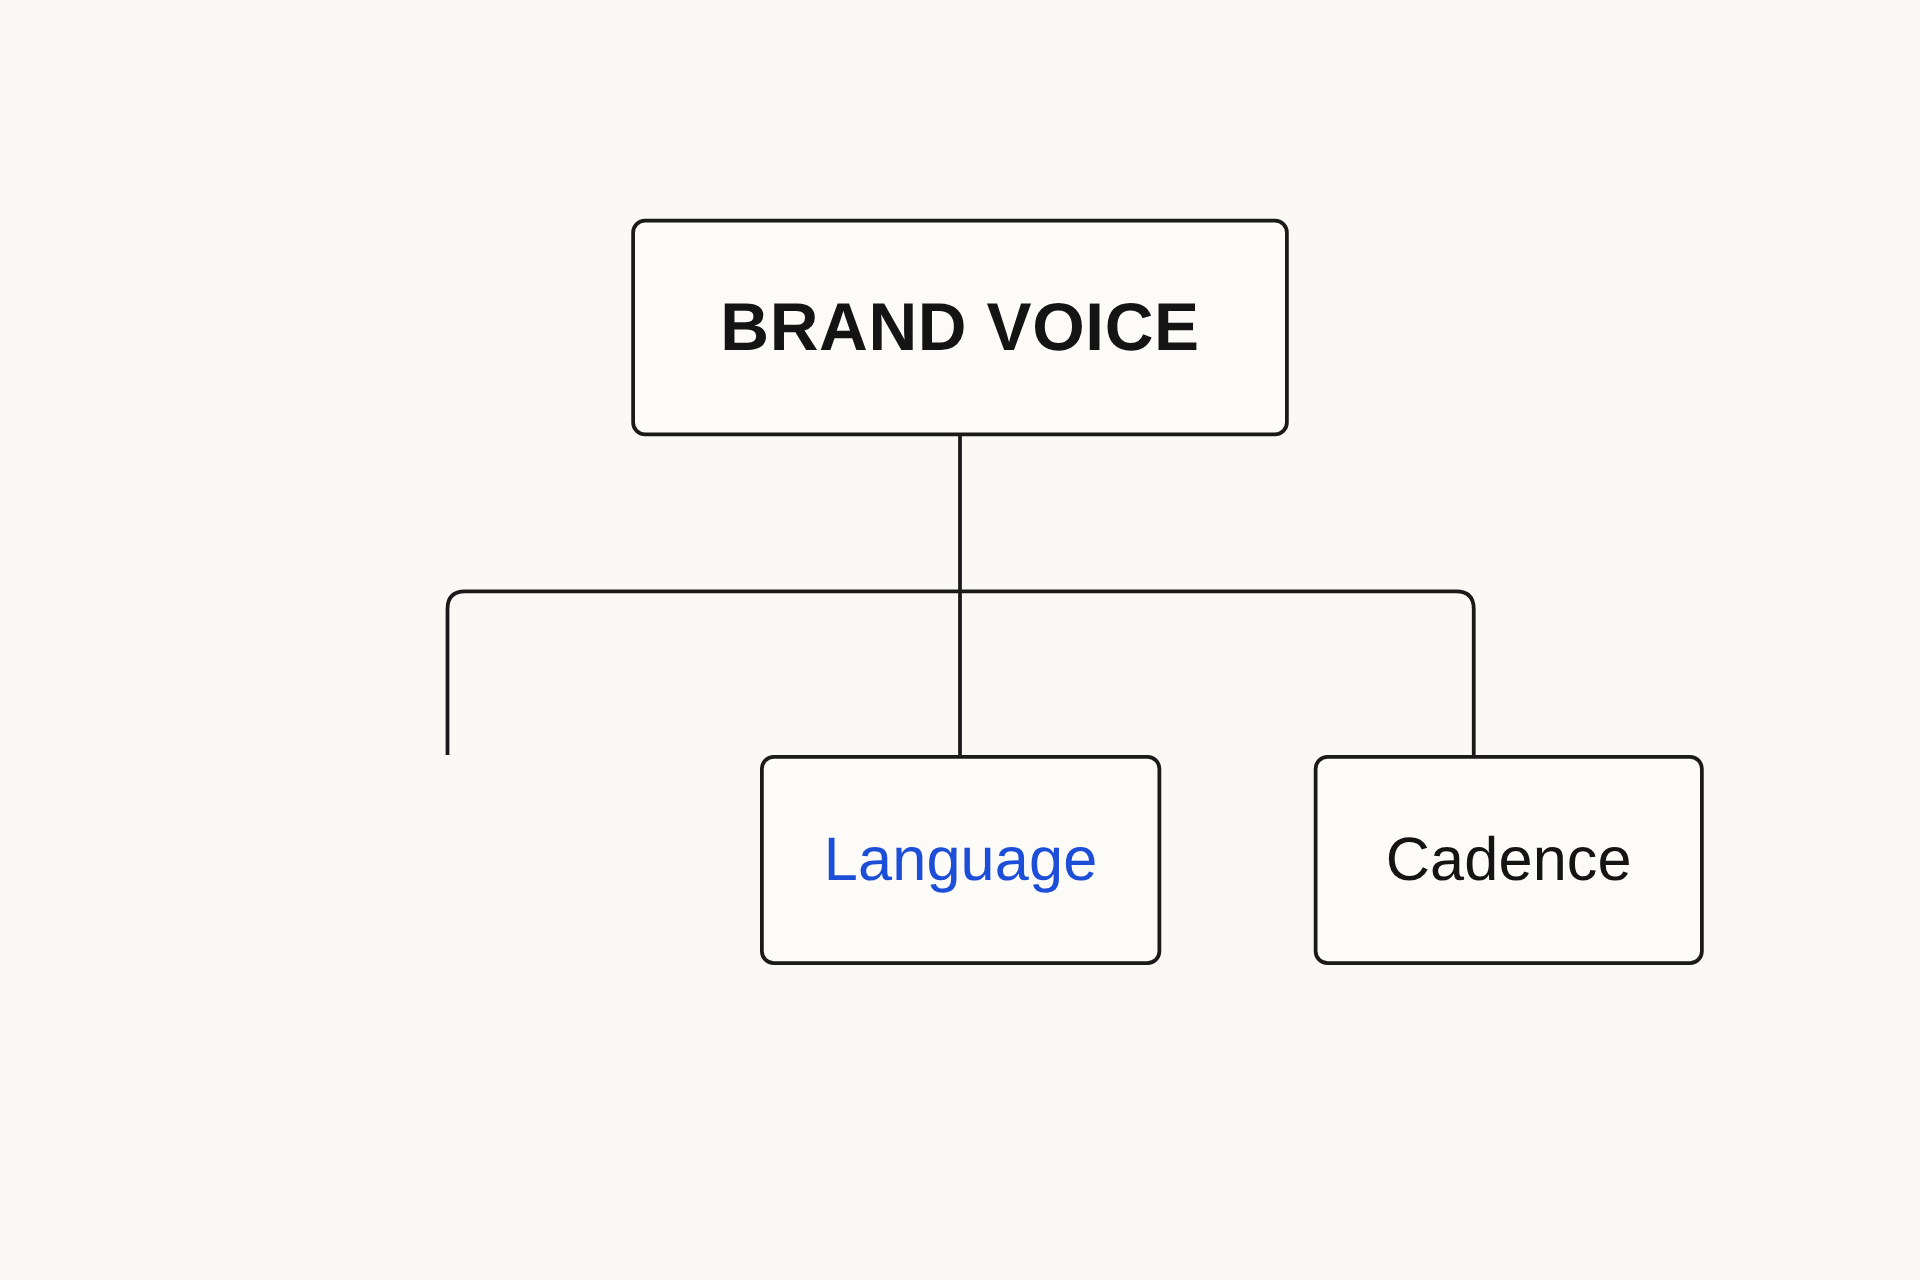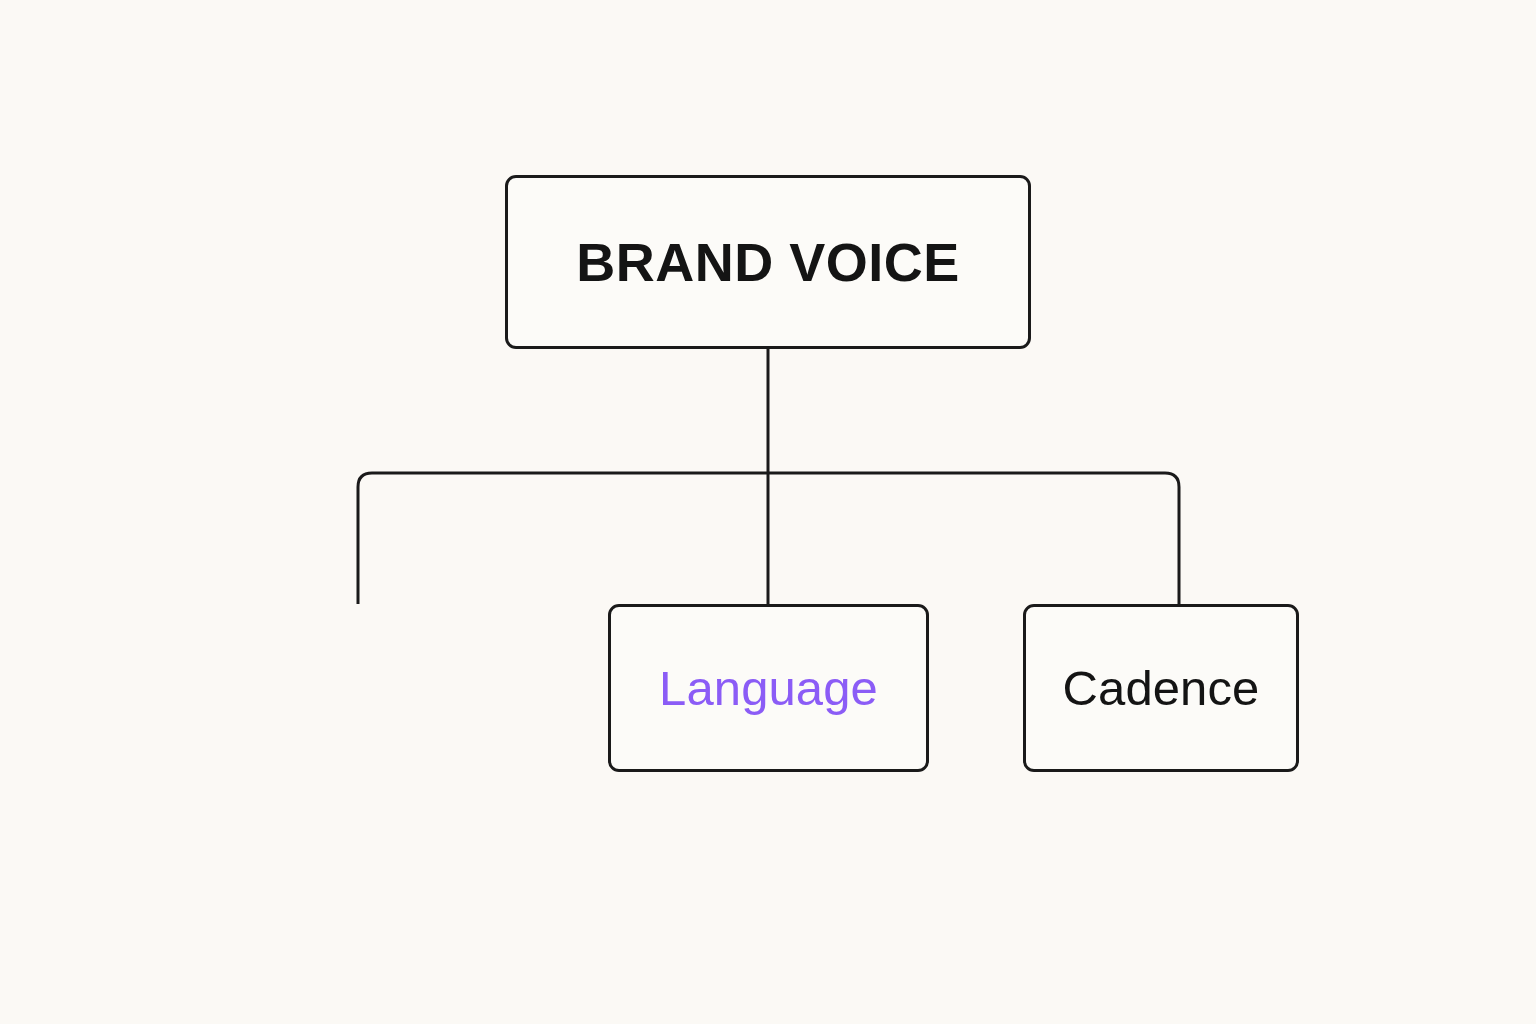--- a/index.html
+++ b/index.html
@@ -67,22 +67,22 @@
   }
   #node-character {
     left: 202px;
     width: 312px;
   }
   #node-language {
     left: 608px;
     width: 321px;
   }
   #node-cadence {
-    left: 1023px;
-    width: 276px;
+    left: 1051px;
+    width: 312px;
   }
 </style>
 </head>
 <body>
 
 <div id="diagram-canvas" style="background: rgb(251, 249, 245); width: 1536px; height: 1024px;">
 
   <svg id="connector-layer" viewBox="0 0 1536 1024" width="1536" height="1024" xmlns="http://www.w3.org/2000/svg" aria-hidden="true">
 
     <path d="M 768 348 L 768 604" fill="none" stroke="#1A1A1A" stroke-width="3" stroke-linecap="butt"></path>
@@ -91,20 +91,20 @@
 
     <path d="M 768 473 L 1165 473 Q 1179 473 1179 487 L 1179 604" fill="none" stroke="#1A1A1A" stroke-width="3" stroke-linecap="butt" stroke-linejoin="round"></path>
   </svg>
 
   <div class="node-box" id="node-root" style="background: rgb(252, 251, 248); border: 3px solid rgb(26, 26, 26); border-radius: 11px;">
     <span class="node-label" style="color: rgb(20, 20, 20);">BRAND VOICE</span>
   </div>
 
 
   <div class="node-box node-child" id="node-language" style="background: rgb(252, 251, 248); border: 3px solid rgb(26, 26, 26); border-radius: 11px;">
-    <span class="node-label" style="color: #8b5cf6;">Language</span>
+    <span class="node-label" style="color: #1d4ed8;">Language</span>
   </div>
 
   <div class="node-box node-child" id="node-cadence" style="background: rgb(252, 251, 248); border: 3px solid rgb(26, 26, 26); border-radius: 11px;">
     <span class="node-label" style="color: rgb(20, 20, 20);">Cadence</span>
   </div>
 
 </div>
 
 </body></html>

